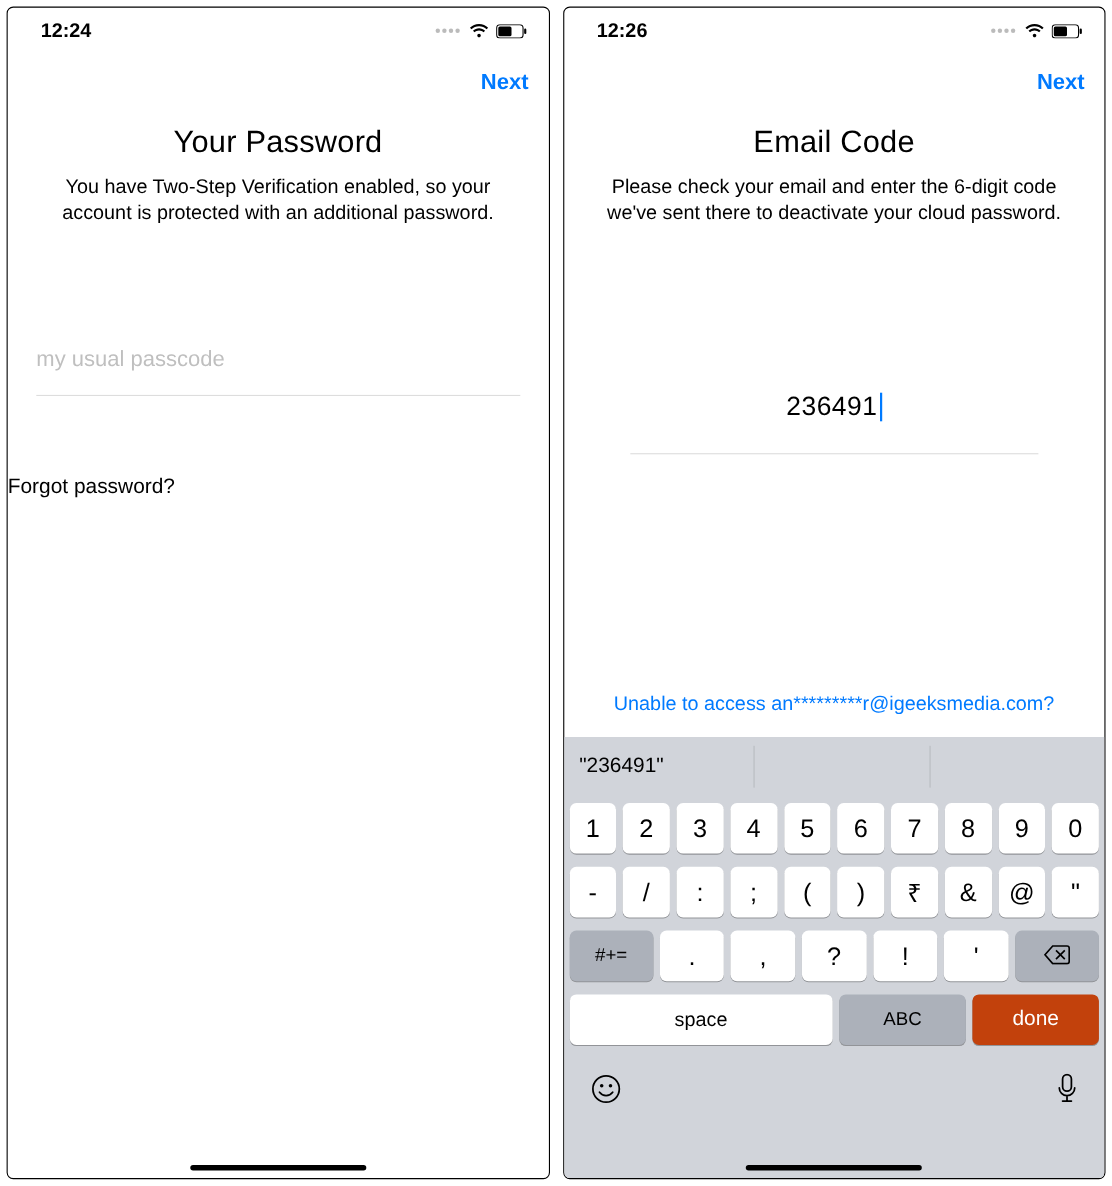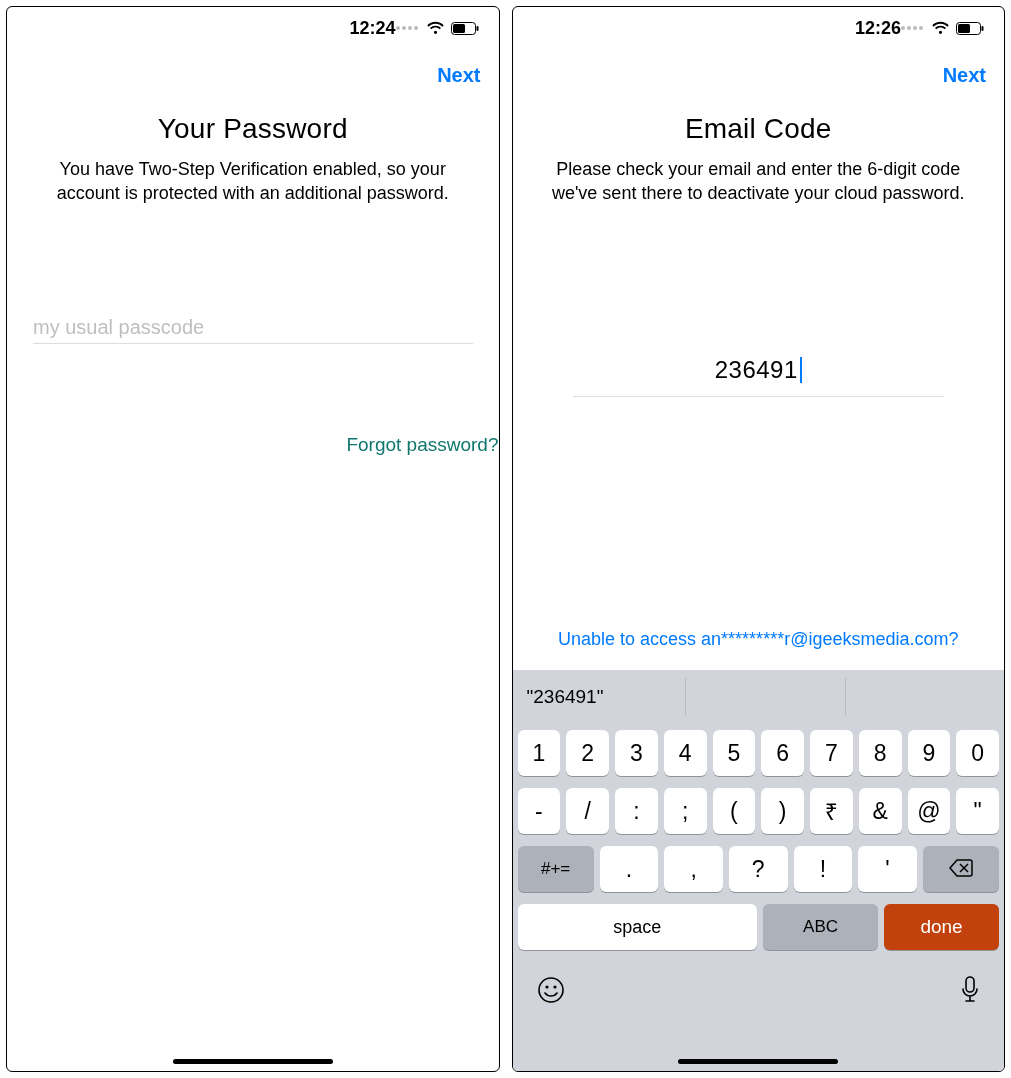--- a/index.html
+++ b/index.html
@@ -19,21 +19,21 @@
     background: #fff;
     display: flex;
     flex-direction: column;
     overflow: hidden;
     position: relative;
   }
   .status-bar {
     height: 42px;
     display: flex;
     align-items: center;
-    justify-content: flex-end;
+    justify-content: space-between;
     padding: 0 20px 0 30px;
     font-weight: 600;
     font-size: 18px;
   }
   .status-right {
     display: flex;
     align-items: center;
     gap: 6px;
   }
   .dots {
@@ -70,21 +70,21 @@
   .subtitle {
     text-align: center;
     font-size: 18px;
     color: #000;
     line-height: 1.35;
     padding: 12px 20px 0;
   }
   .input-wrap {
     margin: 110px 26px 0;
     border-bottom: 1px solid #ddd;
-    padding-bottom: 4px;
+    padding-bottom: 20px;
   }
   .input-wrap.centered { margin-top: 150px; }
   .pw-input {
     width: 100%;
     border: none;
     outline: none;
     font-size: 20px;
     color: #000;
     background: transparent;
   }
@@ -95,24 +95,24 @@
     align-items: center;
     font-size: 24px;
     gap: 0;
     padding-bottom: 8px;
   }
   .code-value { color: #000; letter-spacing: 0.5px; }
   .cursor {
     width: 2px; height: 26px; background: #007aff; display: inline-block; margin-left: 2px;
   }
   .forgot-link {
-    text-align: right;
-    color: #0f766e;
+    text-align: left;
+    color: #000000;
     font-size: 19px;
-    margin-top: 90px;
+    margin-top: 72px;
     cursor: pointer;
   }
   .unable-link {
     color: #007aff;
     font-size: 18px;
     padding: 0 10px 20px;
     margin-top: auto;
     cursor: pointer;
     text-align: center;
   }

